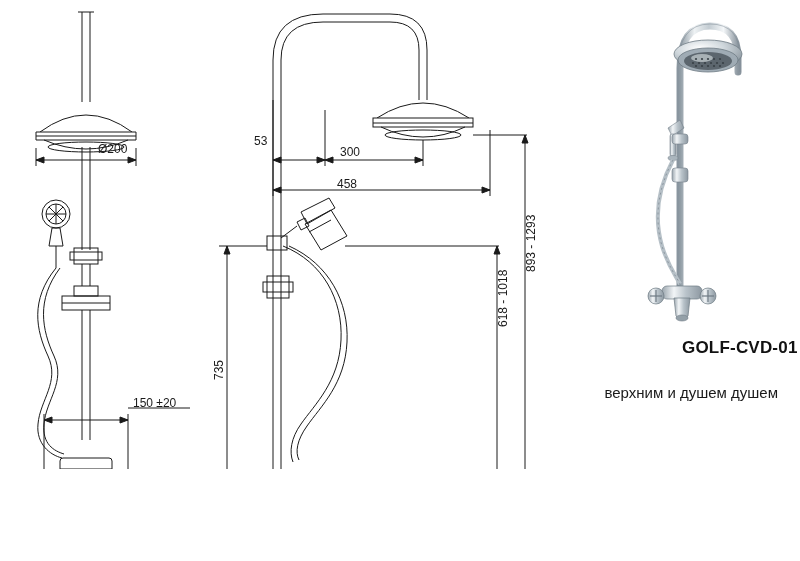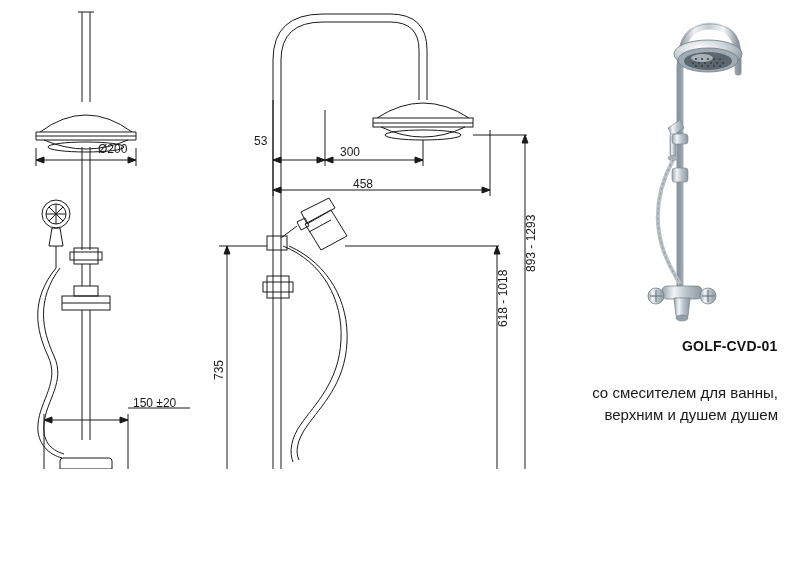--- a/index.html
+++ b/index.html
@@ -24,21 +24,21 @@
     color: #1a1a1a;
     white-space: nowrap;
   }
   .dim-label.vert {
     transform-origin: left top;
     transform: rotate(-90deg);
   }
   .product-code {
     position: absolute;
     font-family: "Liberation Sans", sans-serif;
-    font-size: 14px;
+    font-size: 17px;
     font-weight: bold;
     color: #111111;
     letter-spacing: 0.2px;
     white-space: nowrap;
   }
   .desc {
     position: absolute;
     font-family: "Liberation Sans", sans-serif;
     font-size: 15px;
     color: #1a1a1a;
@@ -223,21 +223,21 @@
       <line x1="172" y1="546" x2="270" y2="546"></line>
       <path d="M268 492 l-3 8 h6 z" fill="#1a1a1a"></path>
       <path d="M268 546 l-3 -8 h6 z" fill="#1a1a1a"></path>
 
       <line x1="36" y1="546" x2="340" y2="546"></line>
     </g>
   </svg>
 
   <div class="dim-label" style="left:254px; top:134px;">53</div>
   <div class="dim-label" style="left:340px; top:145px;text-align:center;">300</div>
-  <div class="dim-label" style="left:353px; top:177px;">458</div>
+  <div class="dim-label" style="left:337px; top:177px;">458</div>
   <div class="dim-label vert" style="left:212px; top:380px;">735</div>
   <div class="dim-label vert" style="left:524px; top:272px;">893 - 1293</div>
   <div class="dim-label vert" style="left:496px; top:327px;">618 - 1018</div>
   <div class="dim-label vert" style="left:500px; top:535px;">105</div>
 
   <svg class="draw" width="180" height="340" style="left:610px; top:8px;">
     <defs>
       <linearGradient id="chrome" x1="0" y1="0" x2="1" y2="0">
         <stop offset="0%" stop-color="#8e9aa3"></stop>
         <stop offset="25%" stop-color="#eef2f4"></stop>
@@ -305,17 +305,16 @@
     <line x1="92" y1="288" x2="104" y2="288" stroke="#6f7b84" stroke-width="1.2"></line>
     <line x1="98" y1="282" x2="98" y2="294" stroke="#6f7b84" stroke-width="1.2"></line>
 
     <path d="M64 290 h16 l-2 18 q-6 7 -12 0 z" fill="url(#chrome2)" stroke="#6f7b84" stroke-width="0.7"></path>
     <ellipse cx="72" cy="310" rx="6" ry="3" fill="#94a0a8" stroke="#6f7b84" stroke-width="0.6"></ellipse>
   </svg>
 
   <div class="product-code" style="left:682px; top:338px;">GOLF-CVD-01</div>
 
   <div class="desc" style="left:518px; top:382px;">
-    <div>со смесителем для ванны,</div>
     <div>верхним и душем душем</div>
   </div>
 
 </div>
 
 </body></html>

